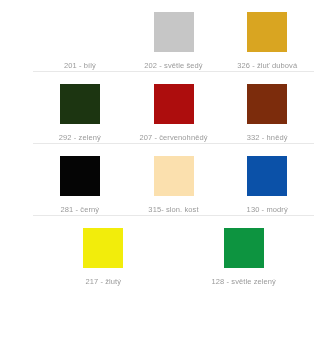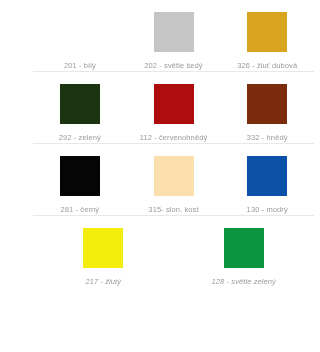--- a/index.html
+++ b/index.html
@@ -26,21 +26,20 @@
 
   .swatch-row {
     flex: 1 1 0;
     display: flex;
     flex-direction: row;
     border-bottom: 1px solid #e8e8e8;
     box-sizing: border-box;
   }
   .swatch-row.last-row {
     border-bottom: none;
-    font-style: italic;
   }
 
   .swatch-cell {
     flex: 1 1 0;
     display: flex;
     flex-direction: column;
     align-items: center;
     justify-content: flex-start;
     box-sizing: border-box;
     padding-top: 12px;
@@ -80,21 +79,21 @@
         <div class="swatch-label">326 - žluť dubová</div>
       </div>
     </div>
     <div class="swatch-row">
       <div class="swatch-cell">
         <div class="swatch-chip" style="background: rgb(28, 53, 17);"></div>
         <div class="swatch-label">292 - zelený</div>
       </div>
       <div class="swatch-cell">
         <div class="swatch-chip" style="background: rgb(173, 13, 13);"></div>
-        <div class="swatch-label">112 - červenohnědý</div>
+        <div class="swatch-label">207 - červenohnědý</div>
       </div>
       <div class="swatch-cell">
         <div class="swatch-chip" style="background: rgb(124, 44, 12);"></div>
         <div class="swatch-label">332 - hnědý</div>
       </div>
     </div>
     <div class="swatch-row">
       <div class="swatch-cell">
         <div class="swatch-chip" style="background: rgb(5, 5, 5);"></div>
         <div class="swatch-label">281 - černý</div>

